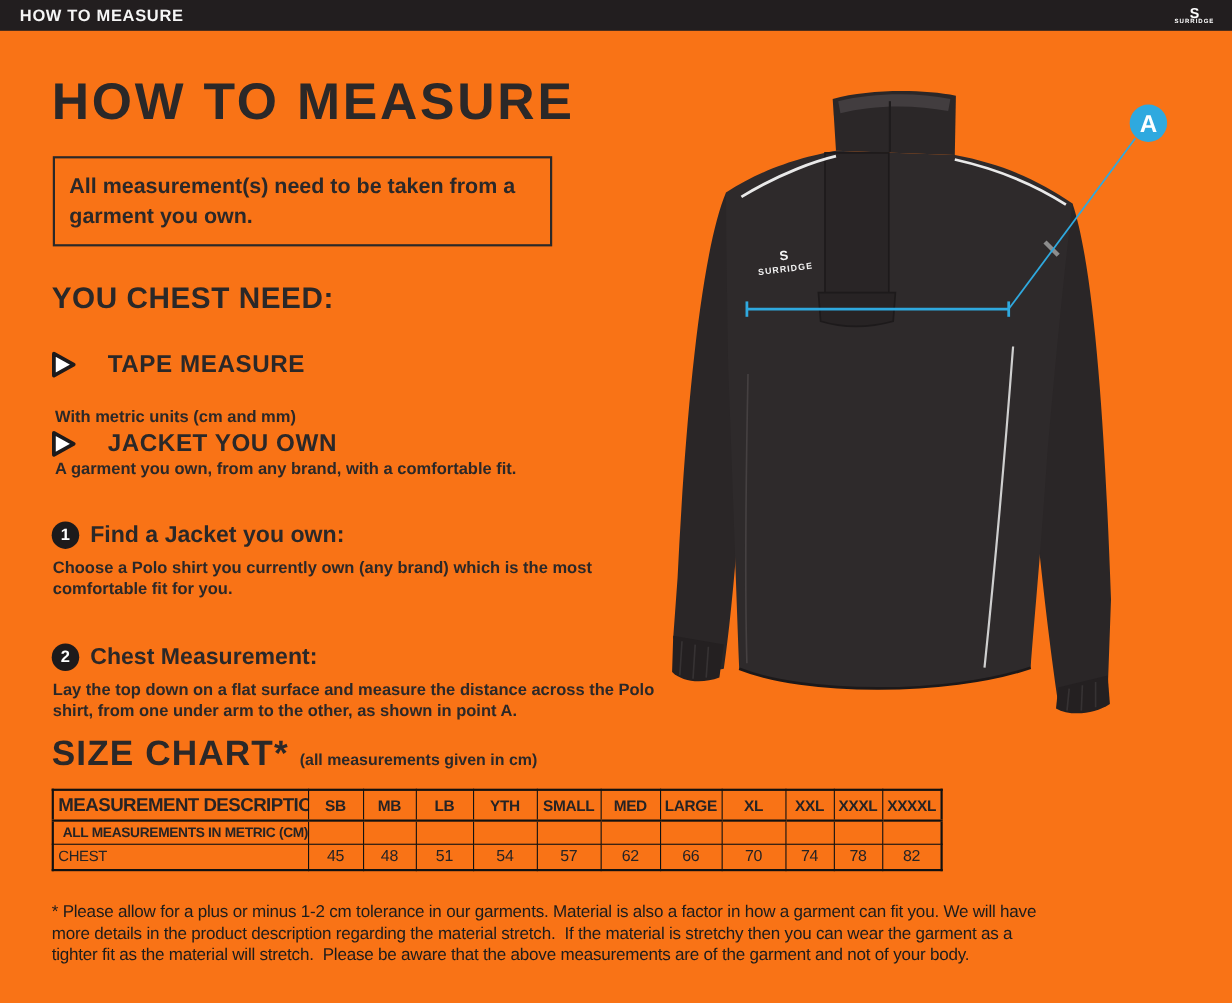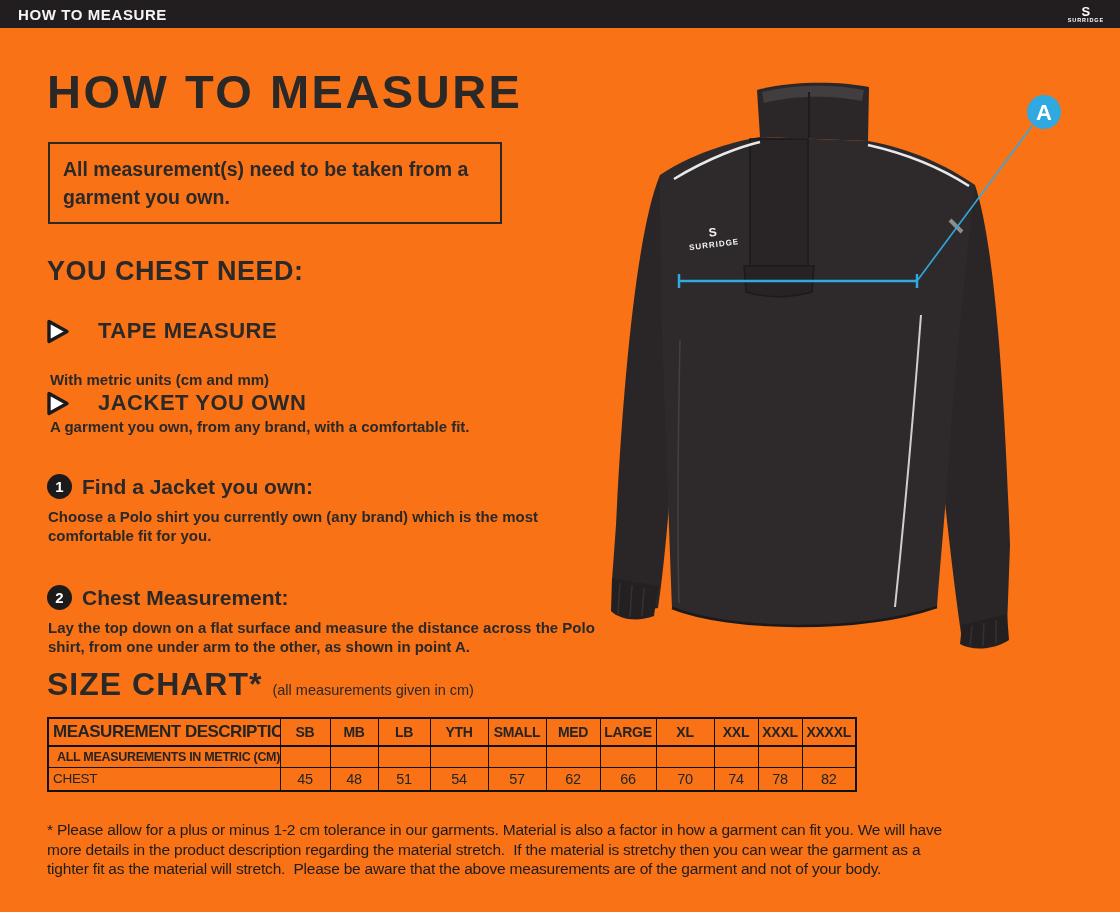--- a/index.html
+++ b/index.html
@@ -34,21 +34,21 @@
 
   .step{position:absolute;left:47px;display:flex;align-items:center;gap:10px;}
   .step-circle{width:25px;height:25px;border-radius:50%;background:#1d1a1b;color:#fff;
     display:flex;align-items:center;justify-content:center;font-size:15px;font-weight:bold;flex:0 0 25px;}
   .step-title{font-size:21px;font-weight:bold;color:#2b2828;}
   .step-desc{position:absolute;left:48px;width:548px;font-size:15px;font-weight:bold;
     line-height:19px;color:#2b2828;}
 
   .sizechart-h{position:absolute;left:47px;top:666px;display:flex;align-items:baseline;gap:10px;}
   .sizechart-h .big{font-size:32px;font-weight:bold;letter-spacing:1px;color:#2b2828;}
-  .sizechart-h .small{font-size:14.5px;font-weight:normal;color:#2b2828;}
+  .sizechart-h .small{font-size:14.5px;font-weight:bold;color:#2b2828;}
 
   
   .size-table{position:absolute;left:47px;top:717px;border-collapse:collapse;table-layout:fixed;
     width:808px;border:2px solid #111;}
   .size-table th,.size-table td{border:1px solid #111;overflow:hidden;white-space:nowrap;}
   .size-table thead th{height:28px;font-size:14px;font-weight:bold;text-align:center;
     letter-spacing:-0.3px;border-bottom:2px solid #111;}
   .size-table thead th.first{font-size:17px;text-align:left;padding-left:4px;letter-spacing:-0.5px;}
   .size-table tr.metric td{height:21px;font-size:12.5px;font-weight:bold;letter-spacing:-0.3px;}
   .size-table tr.metric td.first{padding-left:8px;}

